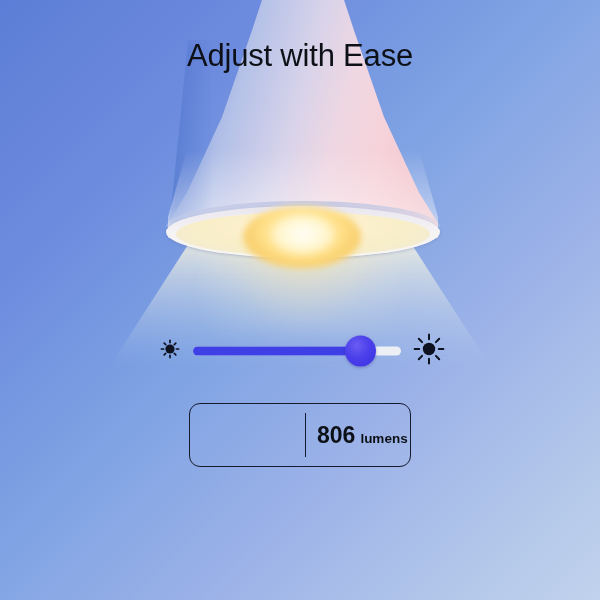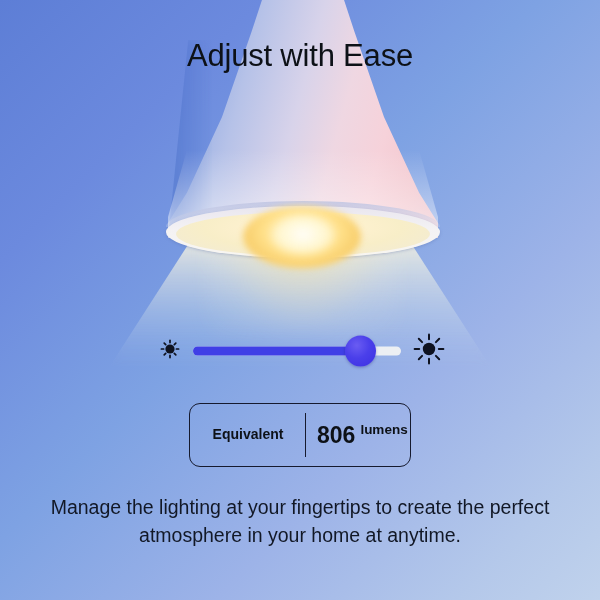--- a/index.html
+++ b/index.html
@@ -267,21 +267,21 @@
     font-weight: bold;
     line-height: 1.25;
   }
   .label-line {
     font-size: 14.5px;
     font-weight: bold;
     line-height: 1.2;
   }
   .value-line {
     display: flex;
-    align-items: flex-start;
+    align-items: flex-end;
     gap: 5px;
     line-height: 1.1;
   }
   .value-unit {
     font-size: 13.5px;
     font-weight: bold;
   }
 
   
   .caption {
@@ -351,26 +351,24 @@
           <line x1="23.9" y1="23.9" x2="27.2" y2="27.2"></line>
           <line x1="27.2" y1="6.8" x2="23.9" y2="10.1"></line>
           <line x1="10.1" y1="23.9" x2="6.8" y2="27.2"></line>
         </g>
       </svg>
     </span>
   </div>
 
   <div class="spec-box">
     <div class="spec-left">
-      <div class="small">Equivalent</div>
     </div>
     <div class="spec-div"></div>
     <div class="spec-right">
       <div class="value-line">
         <span class="big">806</span>
         <span class="value-unit">lumens</span>
       </div>
     </div>
   </div>
 
-  <div class="caption">Manage the lighting at your fingertips to create the perfect atmosphere in your home at anytime.</div>
 
 </div>
 
 </body></html>

